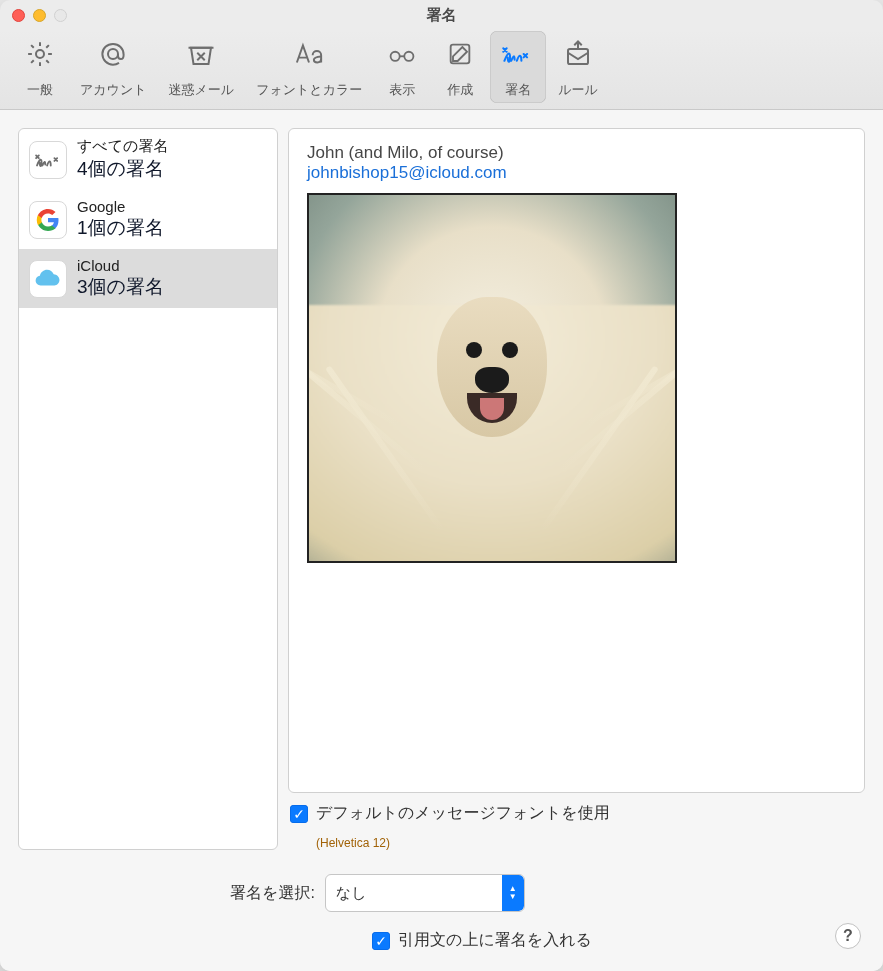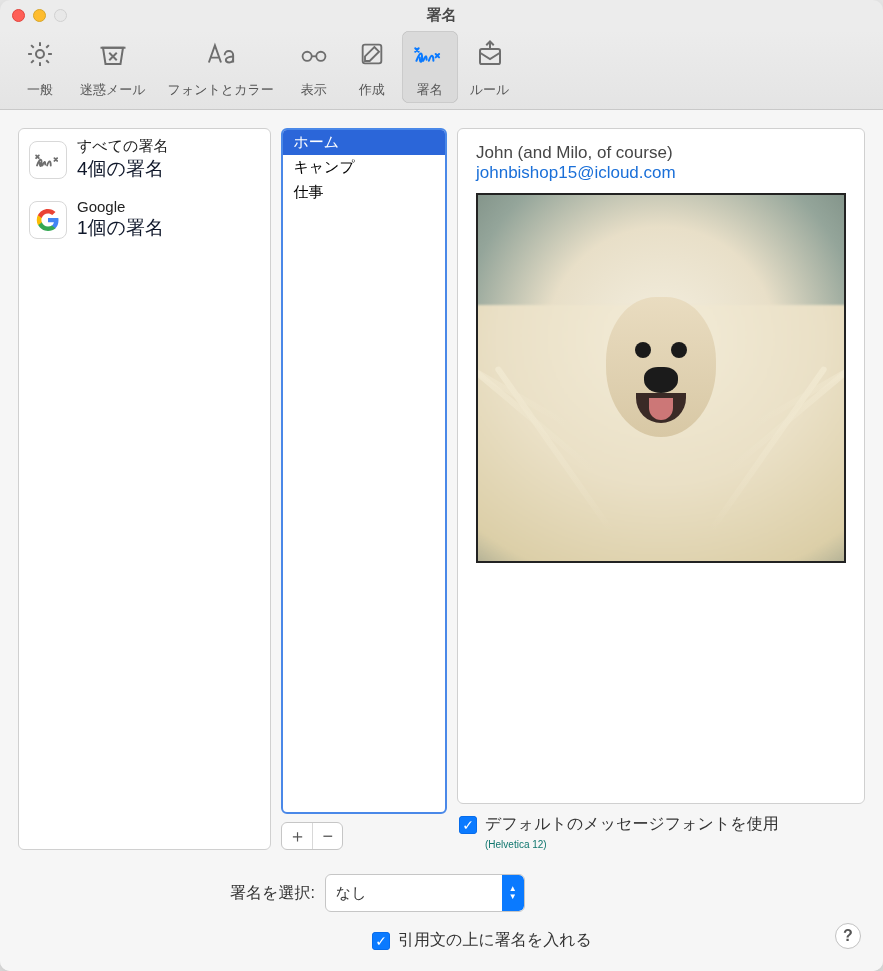--- a/index.html
+++ b/index.html
@@ -177,21 +177,21 @@
     position: absolute; width: 6px; background: linear-gradient(#f0e8d0, rgba(240,232,208,0)); border-radius: 3px;
   }
 
   .below-preview { padding: 10px 2px 0 2px; }
   .chk-row { display: flex; align-items: center; gap: 8px; font-size: 16px; color: #333; }
   .chk {
     width: 18px; height: 18px; border-radius: 4px;
     background: #0a7aff; display: flex; align-items: center; justify-content: center;
     color: #fff; font-size: 14px; box-shadow: inset 0 0 0 0.5px #005ed9;
   }
-  .font-note { font-size: 10px; color: #0f766e; margin-left: 26px; margin-top: 4px; }
+  .font-note { font-size: 12px; color: #a16207; margin-left: 26px; margin-top: 12px; }
 
   .footer {
     padding: 14px 20px 20px 20px;
     display: flex;
     flex-direction: column;
     gap: 18px;
     position: relative;
   }
   .select-row { display: flex; align-items: center; gap: 10px; margin-left: 210px; }
   .select-label { font-size: 16px; color: #333; }
@@ -238,20 +238,29 @@
   <div class="toolbar">
 
     <div class="tb-item">
       <span class="tb-icon">
         <svg width="30" height="30" viewBox="0 0 24 24" fill="none" stroke="currentColor" stroke-width="1.6">
             <circle cx="12" cy="12" r="3.2"></circle>
             <path d="M12 2.5v3M12 18.5v3M4.9 4.9l2.1 2.1M17 17l2.1 2.1M2.5 12h3M18.5 12h3M4.9 19.1l2.1-2.1M17 7l2.1-2.1"></path>
           </svg>
       </span>
       <span class="tb-label">一般</span>
+    </div>
+    <div class="tb-item">
+      <span class="tb-icon">
+        <svg width="30" height="30" viewBox="0 0 24 24" fill="none" stroke="currentColor" stroke-width="1.6">
+            <circle cx="12" cy="12" r="4"></circle>
+            <path d="M16 12v1.5c0 1.4 1 2.5 2.3 2.5 1.5 0 2.2-1.3 2.2-3.5 0-5-3.8-8.5-8.5-8.5S3.5 7.3 3.5 12 7.3 20.5 12 20.5c1.8 0 3.4-.5 4.8-1.4"></path>
+          </svg>
+      </span>
+      <span class="tb-label">アカウント</span>
     </div>
     <div class="tb-item">
       <span class="tb-icon">
         <svg width="30" height="30" viewBox="0 0 24 24" fill="none" stroke="currentColor" stroke-width="1.6">
             <path d="M4 7h16l-2 13H6L4 7z"></path>
             <path d="M2 7h20"></path>
             <path d="M9 11l6 6M15 11l-6 6"></path>
           </svg>
       </span>
       <span class="tb-label">迷惑メール</span>
@@ -329,33 +338,33 @@
                 <path fill="#34A853" d="M24 46c6.1 0 11.2-2 14.9-5.5l-7.3-5.6c-2 1.4-4.6 2.2-7.6 2.2-5.8 0-10.8-3.9-12.5-9.2H4v5.8C7.7 41 15.3 46 24 46z"></path>
                 <path fill="#FBBC05" d="M11.5 27.9c-.5-1.4-.7-2.8-.7-4.4s.3-3 .7-4.4v-5.8H4C2.4 16.6 1.5 20.2 1.5 24s.9 7.4 2.5 10.7l7.5-5.8z"></path>
                 <path fill="#EA4335" d="M24 10.8c3.3 0 6.3 1.1 8.6 3.4l6.4-6.4C34.9 4 29.9 2 24 2 15.3 2 7.7 7 4 14.3l7.5 5.8c1.7-5.3 6.7-9.3 12.5-9.3z"></path>
               </svg>
           </div>
           <div class="acct-text">
             <span class="acct-name">Google</span>
             <span class="acct-sub">1個の署名</span>
           </div>
         </div>
+        <div class="acct selected">
+          <div class="acct-icon">
+            <svg width="30" height="22" viewBox="0 0 32 24">
+                <path fill="#62c1ee" d="M25 19H8c-3 0-5.5-2.3-5.5-5.3 0-2.7 2-5 4.6-5.3C8 4.7 11.3 2 15 2c3.3 0 6.1 2 7.2 4.9 3.4.2 6.3 3 6.3 6.3 0 3.2-2.5 5.8-5.5 5.8z"></path>
+              </svg>
+          </div>
+          <div class="acct-text">
+            <span class="acct-name">iCloud</span>
+            <span class="acct-sub">3個の署名</span>
+          </div>
+        </div>
       </div>
 
-      <div class="col-sigs-wrap">
-        <div class="col-sigs">
-          <div class="sig-item selected">ホーム</div>
-          <div class="sig-item">キャンプ</div>
-          <div class="sig-item">仕事</div>
-        </div>
-        <div class="sig-buttons">
-          <div class="sig-btn">＋</div>
-          <div class="sig-btn">−</div>
-        </div>
-      </div>
 
       <div class="col-preview">
         <div class="preview-box">
           <div class="sig-line1">John (and Milo, of course)</div>
           <div class="sig-line2">johnbishop15@icloud.com</div>
           <div class="sig-img">
             <div class="fur"></div>
             <div class="dog-face">
               <div class="dog-eye l"></div>
                 <div class="dog-eye r"></div>

